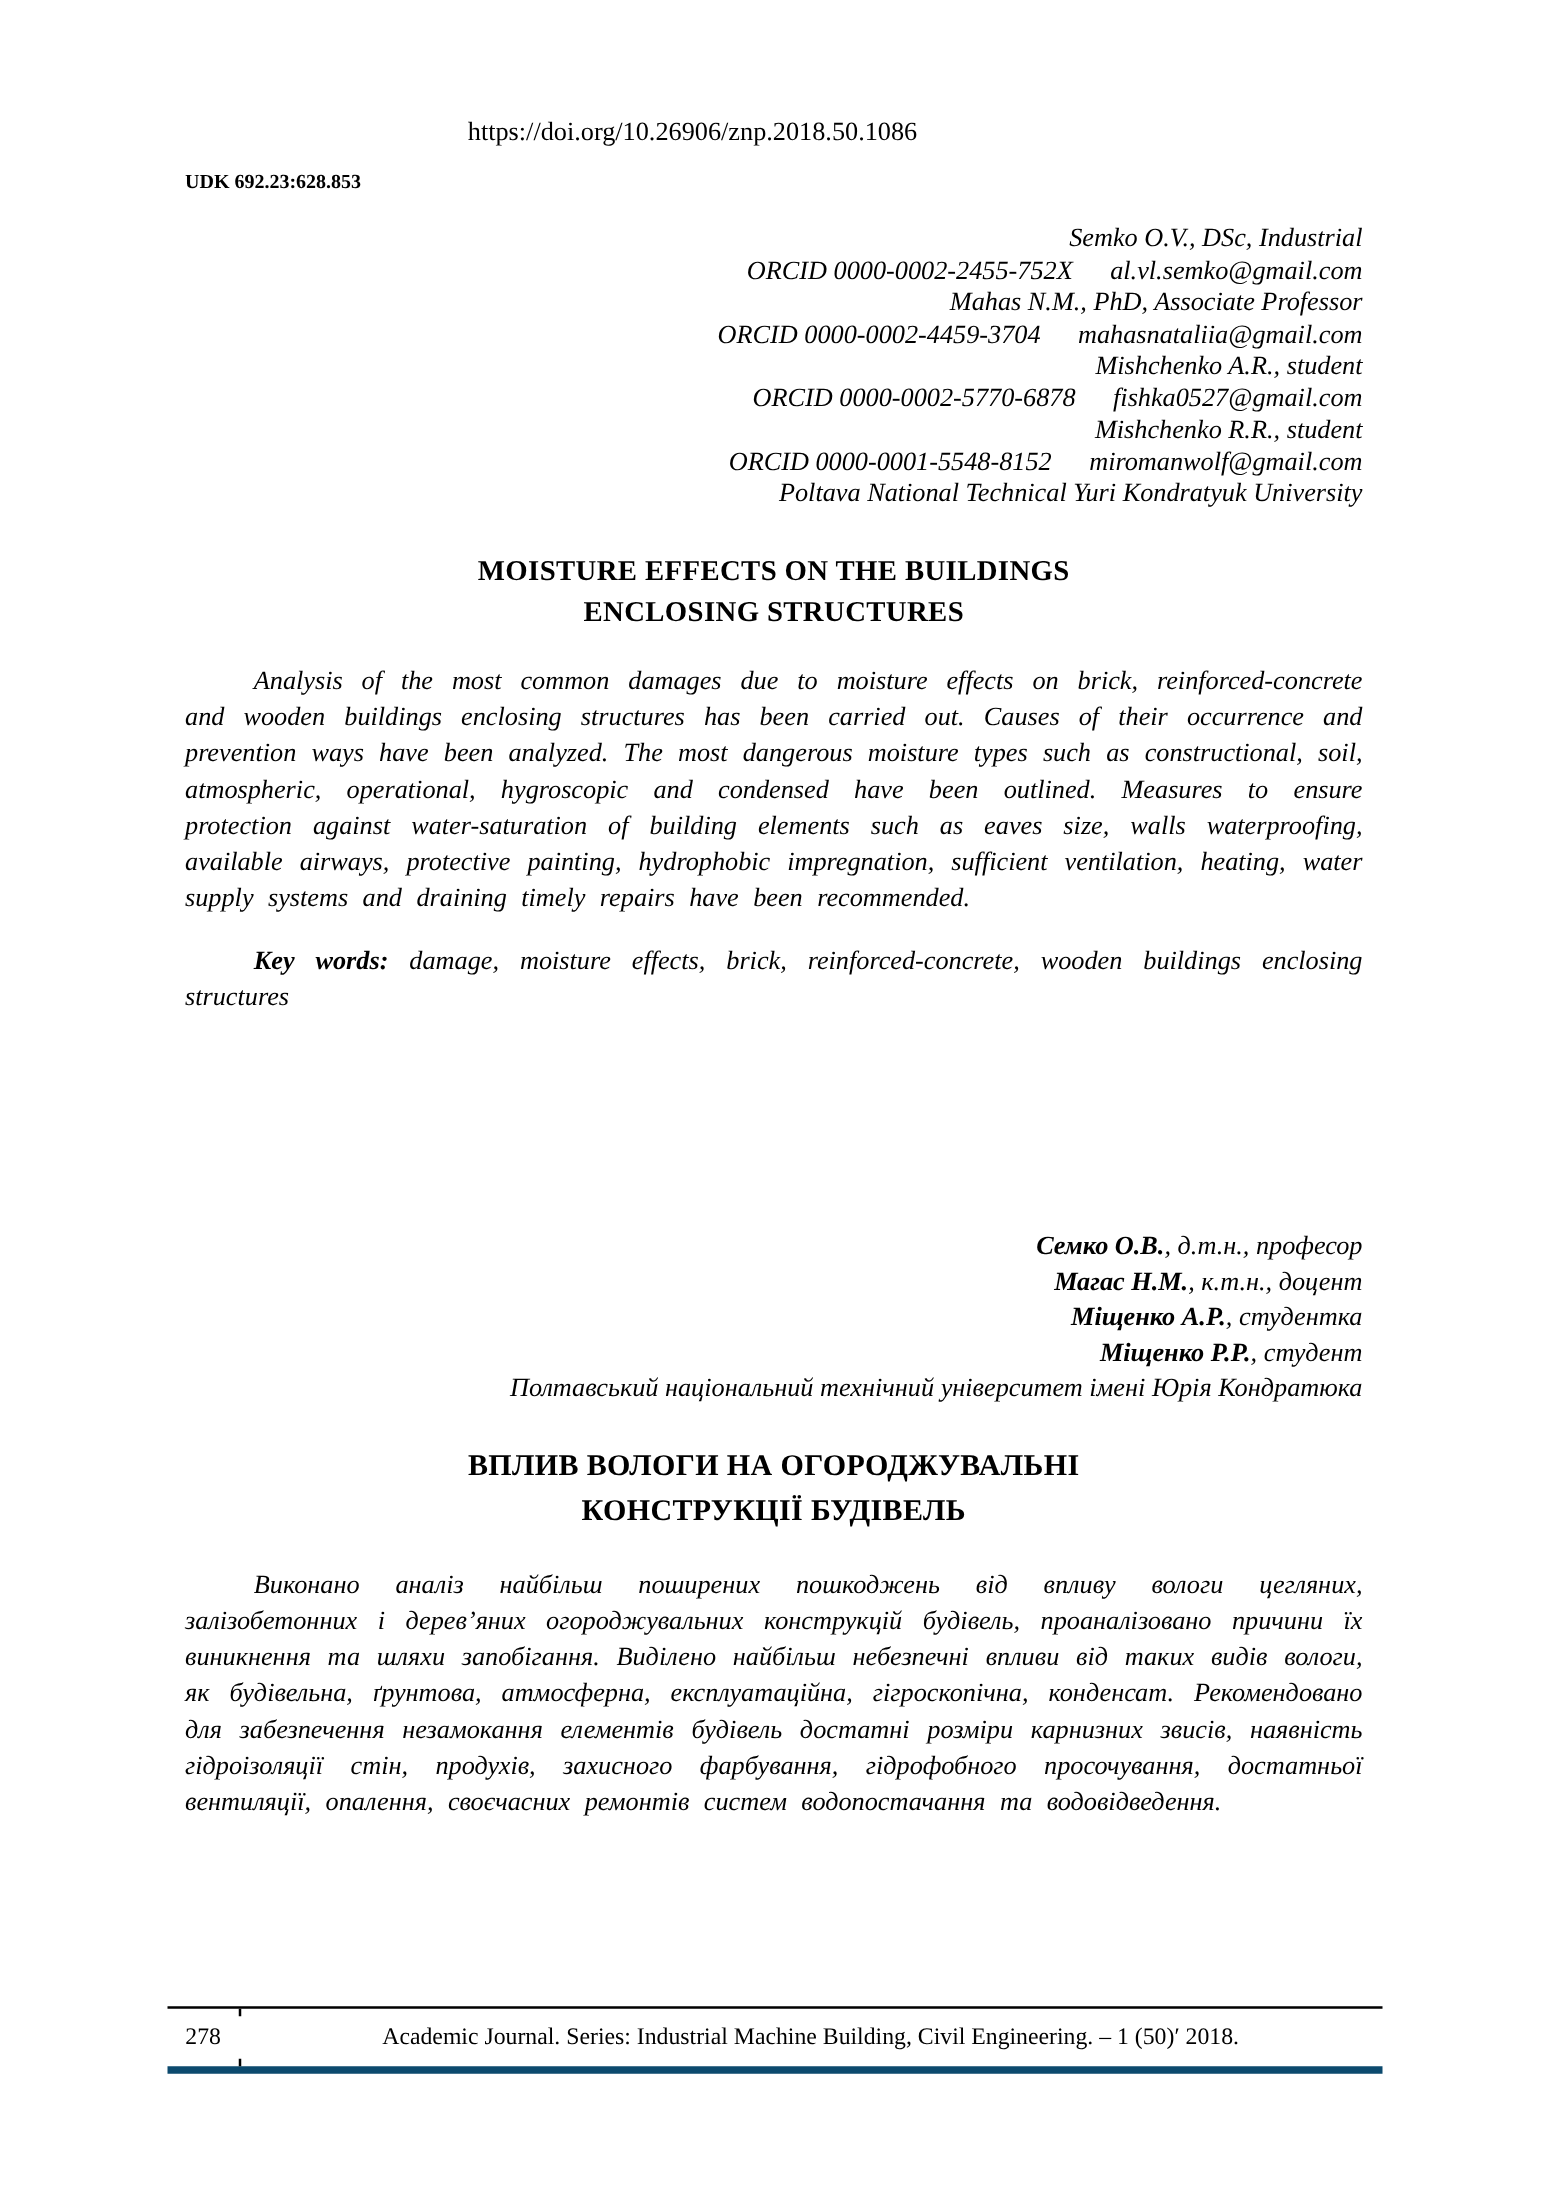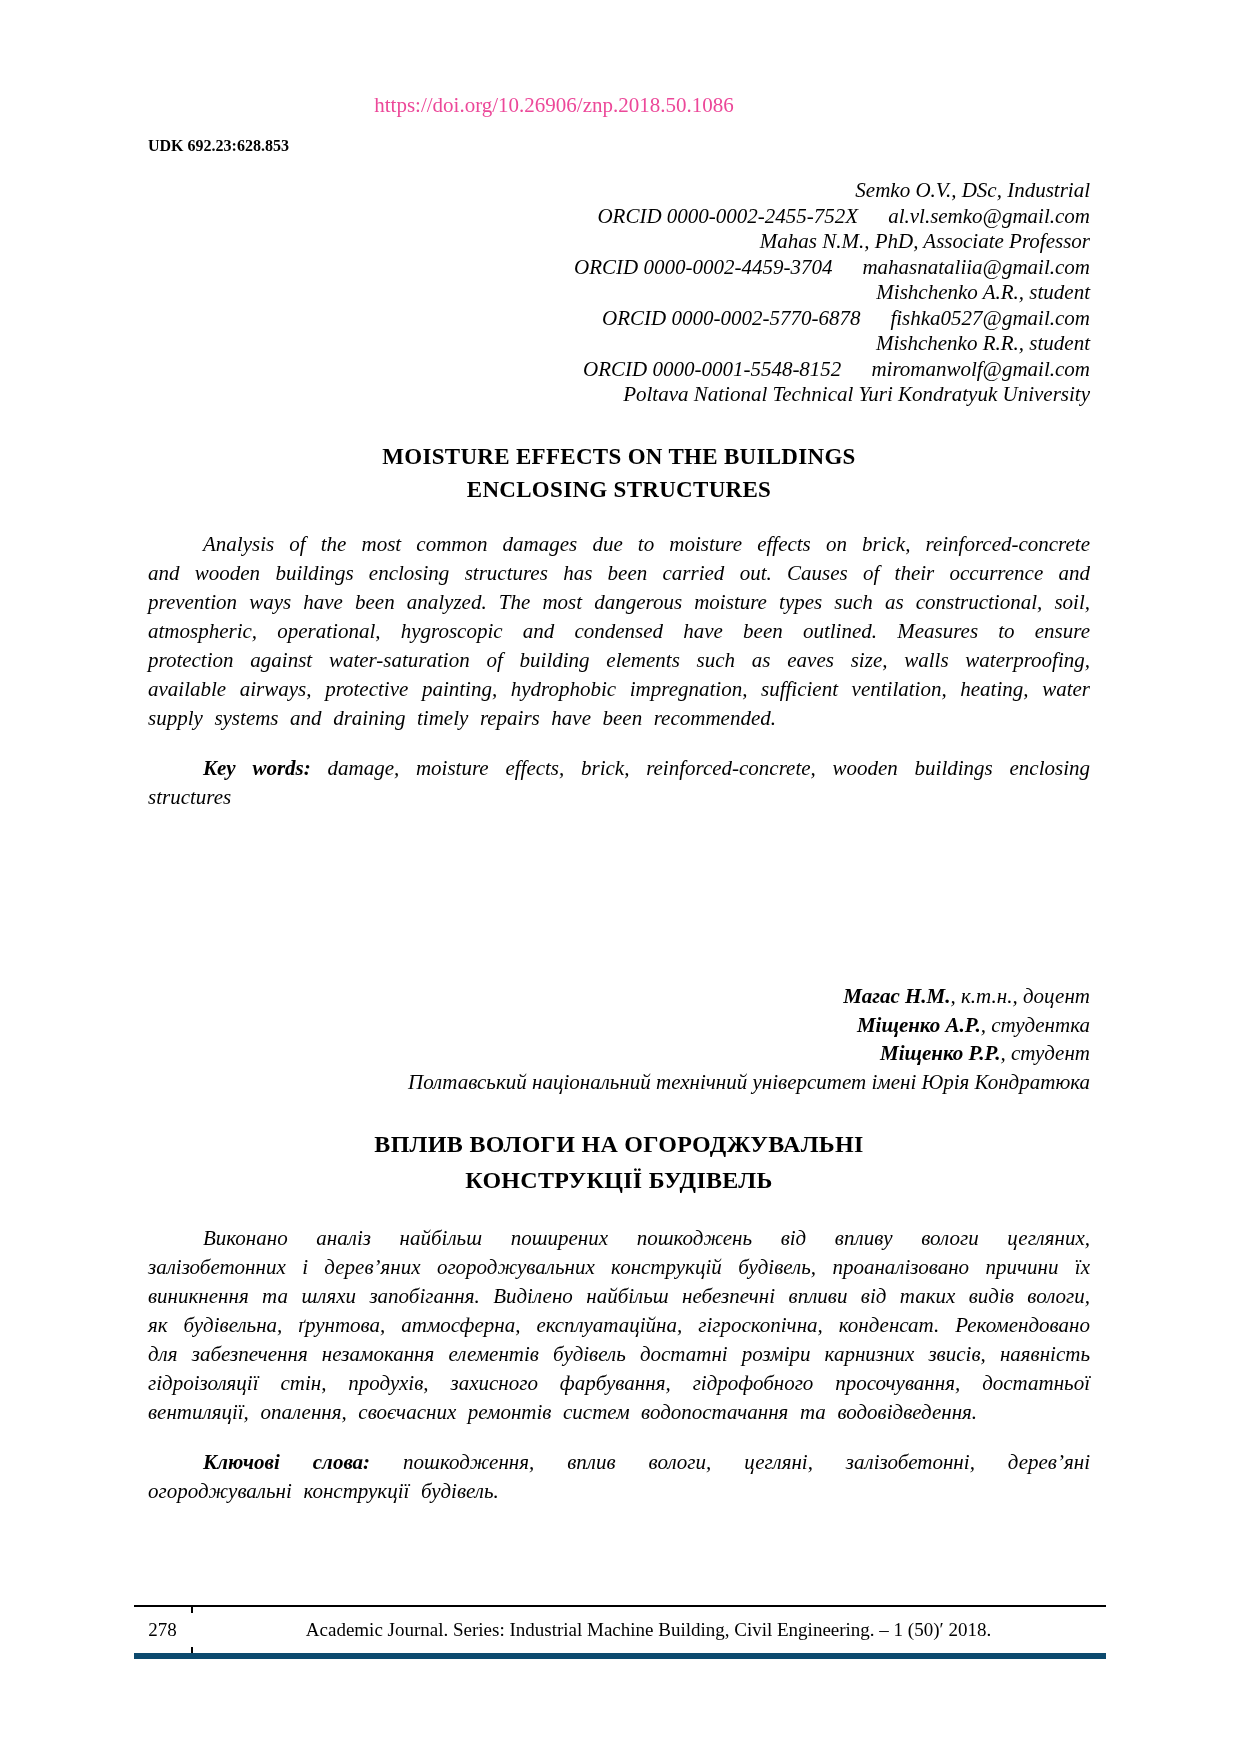--- a/index.html
+++ b/index.html
@@ -14,21 +14,21 @@
   }
   .content { padding: 0 150px 0 148px; }
 
   .doi-line {
     padding-top: 93px;
     text-align: center;
     padding-right: 130px;
     font-size: 21px;
     line-height: 25px;
   }
-  .doi-line a { color: #ec4899; text-decoration: none; cursor: pointer; }
+  .doi-line a { color: #000000; text-decoration: none; cursor: pointer; }
 
   .udk {
     margin-top: 15px;
     font-size: 16px;
     font-weight: bold;
     line-height: 25px;
   }
 
   .authors {
     margin-top: 20px;
@@ -144,32 +144,32 @@
     <div class="paper-title">MOISTURE EFFECTS ON THE BUILDINGS
 ENCLOSING STRUCTURES</div>
 
     <p class="abstract">Analysis of the most common damages due to moisture effects on brick, reinforced-concrete and wooden buildings enclosing structures has been carried out. Causes of their occurrence and prevention ways have been analyzed. The most dangerous moisture types such as constructional, soil, atmospheric, operational, hygroscopic and condensed have been outlined. Measures to ensure protection against water-saturation of building elements such as eaves size, walls waterproofing, available airways, protective painting, hydrophobic impregnation, sufficient ventilation, heating, water supply systems and draining timely repairs have been recommended.</p>
 
     <p class="keywords"><span class="b">Key words:</span><span> damage, moisture effects, brick, reinforced-concrete, wooden buildings enclosing structures</span></p>
   </div>
 
   <div class="ua-section">
     <div class="authors-ua">
+      <div><span class="b">Семко О.В.</span><span>, д.т.н., професор</span></div>
       <div><span class="b">Магас Н.М.</span><span>, к.т.н., доцент</span></div>
       <div><span class="b">Міщенко А.Р.</span><span>, студентка</span></div>
       <div><span class="b">Міщенко Р.Р.</span><span>, студент</span></div>
       <div>Полтавський національний технічний університет імені Юрія Кондратюка</div>
     </div>
 
     <div class="paper-title paper-title-ua">ВПЛИВ ВОЛОГИ НА ОГОРОДЖУВАЛЬНІ
 КОНСТРУКЦІЇ БУДІВЕЛЬ</div>
 
     <p class="abstract abstract-ua">Виконано аналіз найбільш поширених пошкоджень від впливу вологи цегляних, залізобетонних і дерев’яних огороджувальних конструкцій будівель, проаналізовано причини їх виникнення та шляхи запобігання. Виділено найбільш небезпечні впливи від таких видів вологи, як будівельна, ґрунтова, атмосферна, експлуатаційна, гігроскопічна, конденсат. Рекомендовано для забезпечення незамокання елементів будівель достатні розміри карнизних звисів, наявність гідроізоляції стін, продухів, захисного фарбування, гідрофобного просочування, достатньої вентиляції, опалення, своєчасних ремонтів систем водопостачання та водовідведення.</p>
 
-    <p class="keywords"><span class="b">Ключові слова:</span><span> пошкодження, вплив вологи, цегляні, залізобетонні, дерев’яні огороджувальні конструкції будівель.</span></p>
   </div>
 
   <div class="footer">
     <div class="tick tick-top"></div>
     <div class="tick tick-bottom"></div>
     <div class="footer-pagenum">278</div>
     <div class="footer-journal">Academic Journal. Series: Industrial Machine Building, Civil Engineering. – 1 (50)′ 2018.</div>
   </div>
 </div>
 

